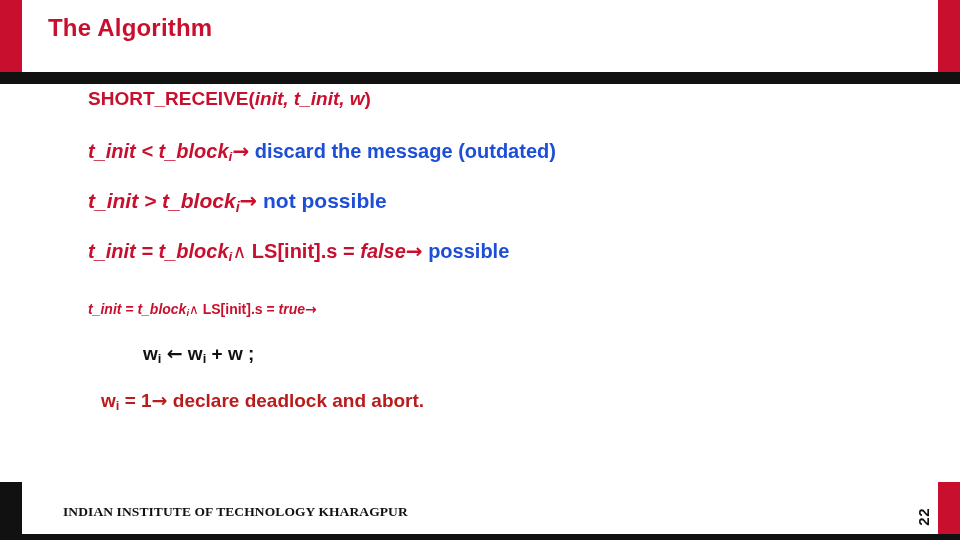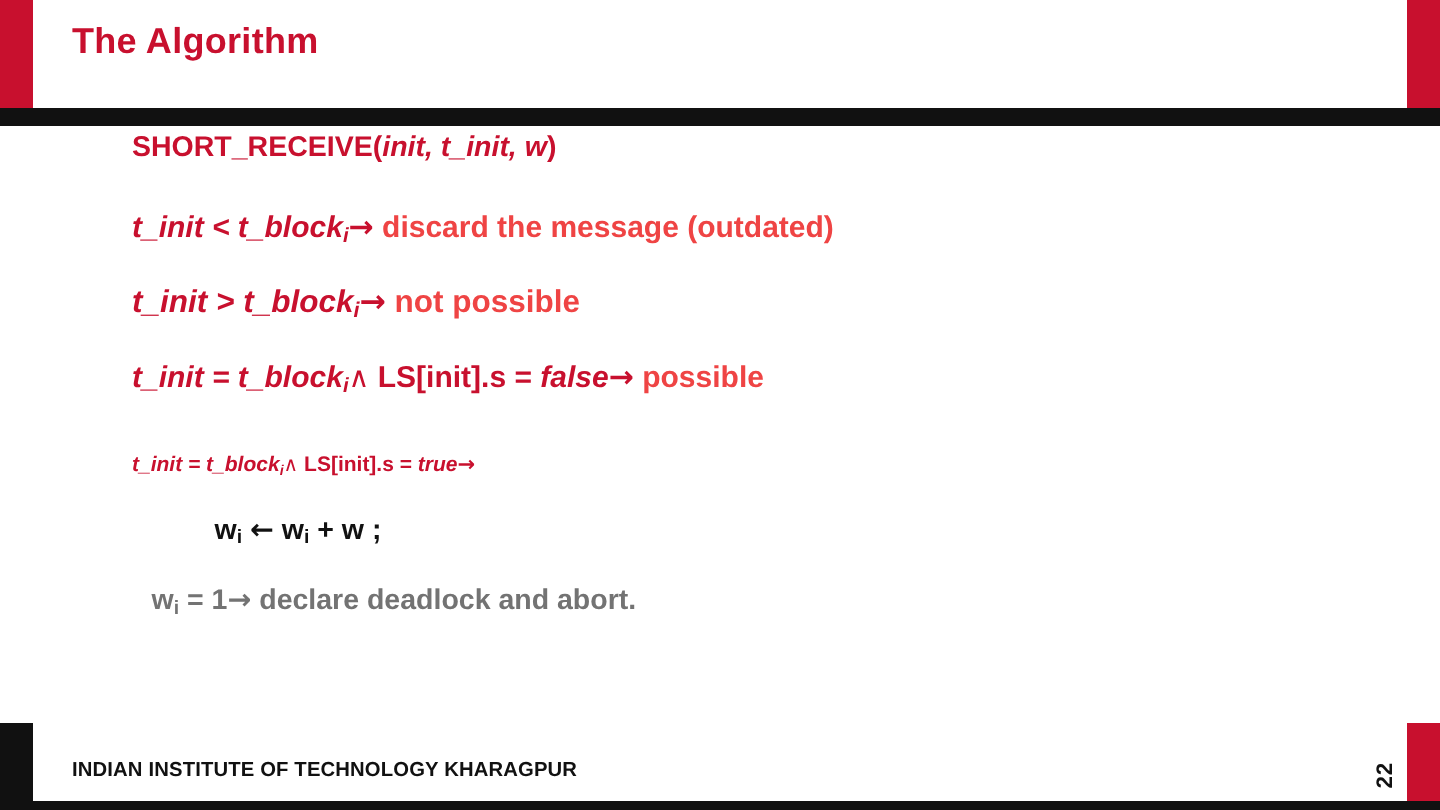--- a/index.html
+++ b/index.html
@@ -94,47 +94,48 @@
     position: absolute;
     left: 88px;
     top: 4px;
     font-size: 19px;
   }
   .l1 { position: absolute; left: 88px; top: 55px; font-size: 20px; }
   .l2 { position: absolute; left: 88px; top: 105px; font-size: 21px; }
   .l3 { position: absolute; left: 88px; top: 155px; font-size: 20px; }
   .l4 { position: absolute; left: 88px; top: 217px; font-size: 14px; }
   .l5 { position: absolute; left: 101px; top: 258px; font-size: 19px; color: #111111; margin-left: 42px; }
-  .l6 { position: absolute; left: 101px; top: 305px; font-size: 19px; color: #737373; }
+  .l6 { position: absolute; left: 101px; top: 305px; font-size: 19px; color: #b91c1c; }
 
   .it { font-style: italic; }
-  .blk { color: #ef4444; }
+  .blk { color: #1d4ed8; }
   .arrow { font-family: "DejaVu Sans", sans-serif; font-weight: bold; }
   sub {
     font-size: 0.68em;
     vertical-align: -0.25em;
     font-style: italic;
   }
   sub.up {
     font-style: normal;
   }
   .and {
     font-family: "DejaVu Sans", sans-serif;
     font-weight: normal;
     font-size: 0.95em;
   }
   
   .footer-inst {
     position: absolute;
-    left: 48px;
+    left: 63px;
     bottom: 20px;
     font-size: 13.5px;
     font-weight: bold;
     color: #111111;
     letter-spacing: 0.1px;
+    font-family: Liberation Serif, serif;
   }
   .page-num {
     position: absolute;
     right: 28px;
     bottom: 14px;
     font-size: 15px;
     font-weight: bold;
     color: #111111;
     writing-mode: vertical-rl;
     transform: rotate(180deg);

